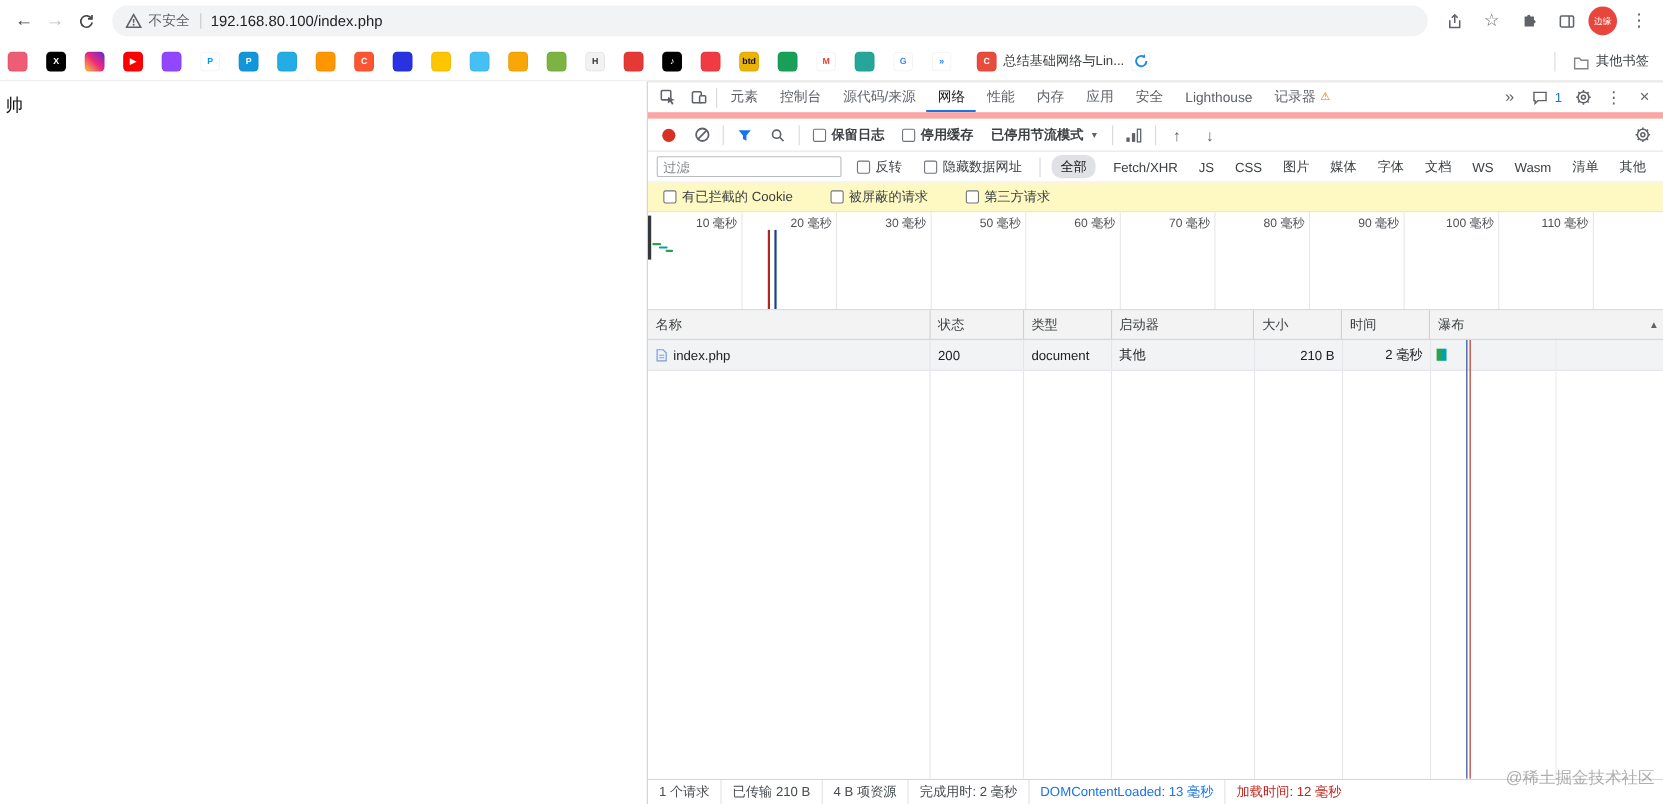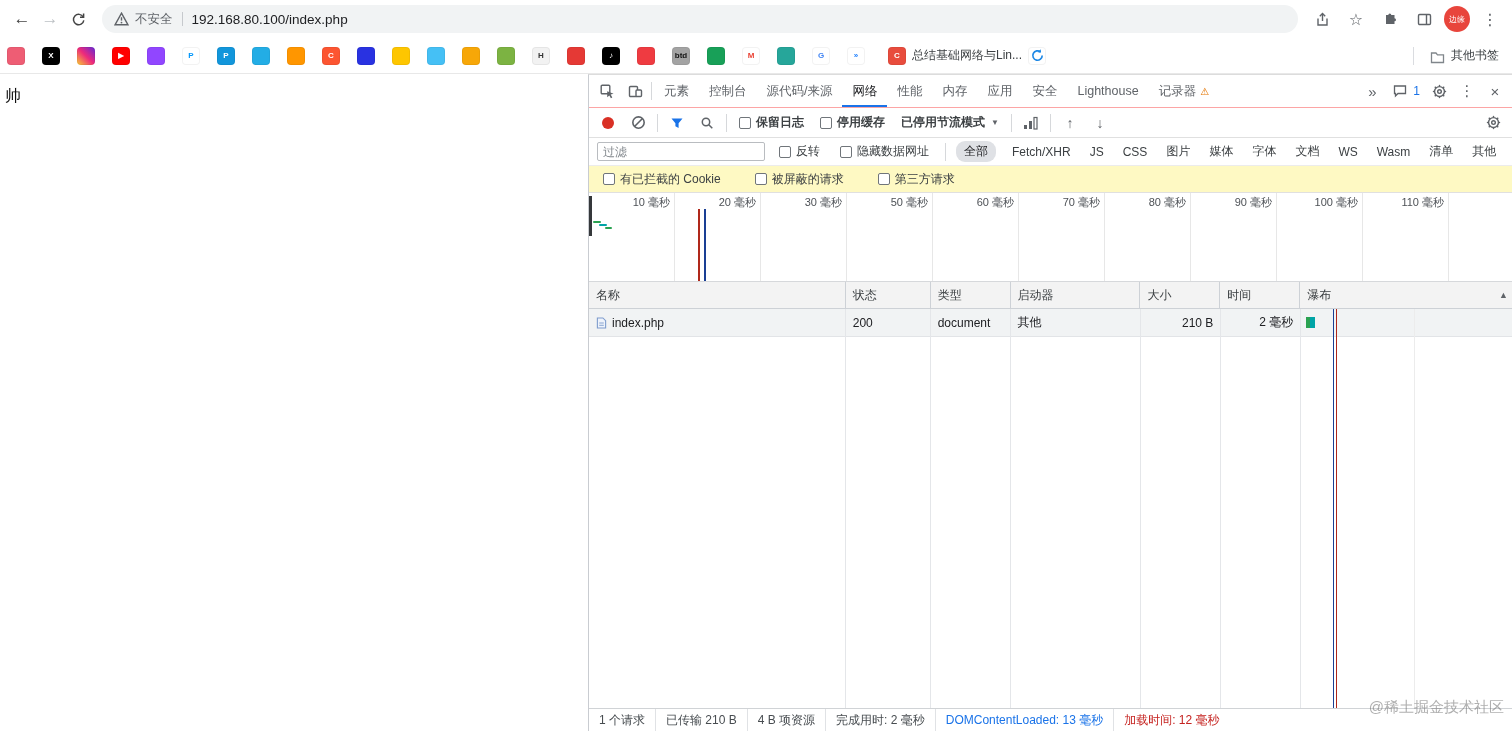--- a/index.html
+++ b/index.html
@@ -42,21 +42,21 @@
   
   #page { position:absolute; top:74px; left:0; width:588px; bottom:0; background:#fff;
     padding:12px 5px; }
   #page-text { font-size:16px; color:#111; font-family:"Liberation Serif","DejaVu Serif",serif; }
 
   #devtools { position:absolute; top:74px; left:588px; right:0; bottom:0; background:#fff;
     border-left:1px solid #c9ccd1; border-top:1px solid #dcdcdc; display:flex; flex-direction:column; }
 
   
   #dt-tabbar { height:33px; flex:0 0 auto; display:flex; align-items:stretch;
-    border-bottom:1px solid #fca5a5; background:#fff; padding-left:4px; }
+    border-bottom:6px solid #fca5a5; background:#fff; padding-left:4px; }
   .dt-ic { width:28px; display:flex; align-items:center; justify-content:center; flex:0 0 auto;
     color:#5f6368; }
   .dt-vdiv { width:1px; height:18px; background:#d6d8db; align-self:center; margin:0 2px; flex:0 0 auto;}
   .dt-tab { display:flex; align-items:center; gap:4px; padding:0 10px; font-size:12.5px;
     color:#5f6368; white-space:nowrap; flex:0 0 auto; }
   .dt-tab.active { color:#202124; box-shadow:inset 0 -2px 0 #1a73e8; }
   .tab-warn { font-size:10px; color:#e37400; }
   #dt-tab-right { margin-left:auto; display:flex; align-items:center; gap:2px; padding-right:4px; }
   .dt-right-icon { width:26px; height:26px; display:flex; align-items:center; justify-content:center;
     color:#5f6368; font-size:15px; flex:0 0 auto; }
@@ -217,21 +217,21 @@
     <span class="fav" style="background: rgb(252, 85, 49); color: rgb(255, 255, 255);">C</span>
     <span class="fav" style="background: rgb(41, 50, 225); color: rgb(255, 255, 255);"></span>
     <span class="fav" style="background: rgb(254, 198, 0); color: rgb(255, 255, 255);"></span>
     <span class="fav" style="background: rgb(69, 192, 245); color: rgb(255, 255, 255);"></span>
     <span class="fav" style="background: rgb(247, 167, 8); color: rgb(255, 255, 255);"></span>
     <span class="fav" style="background: rgb(124, 179, 66); color: rgb(255, 255, 255);"></span>
     <span class="fav" style="background: rgb(242, 242, 242); color: rgb(51, 51, 51);">H</span>
     <span class="fav" style="background: rgb(229, 57, 53); color: rgb(255, 255, 255);"></span>
     <span class="fav" style="background: rgb(0, 0, 0); color: rgb(255, 255, 255);">♪</span>
     <span class="fav" style="background: rgb(239, 59, 65); color: rgb(255, 255, 255);"></span>
-    <span class="fav" style="background: #a3a3a3; color: rgb(17, 17, 17);">btd</span>
+    <span class="fav" style="background: #eab308; color: rgb(17, 17, 17);">btd</span>
     <span class="fav" style="background: rgb(24, 160, 88); color: rgb(255, 255, 255);"></span>
     <span class="fav" style="background: rgb(255, 255, 255); color: rgb(234, 67, 53);">M</span>
     <span class="fav" style="background: rgb(38, 166, 154); color: rgb(255, 255, 255);"></span>
     <span class="fav" style="background: rgb(255, 255, 255); color: rgb(66, 133, 244);">G</span>
     <span class="fav" style="background: rgb(255, 255, 255); color: rgb(30, 128, 255);">»</span>
 
     <div class="bm-labeled">
       <span class="fav" style="background: rgb(232, 76, 61); color: rgb(255, 255, 255);">C</span>
       <span class="bm-label">总结基础网络与Lin...</span>
     </div>

